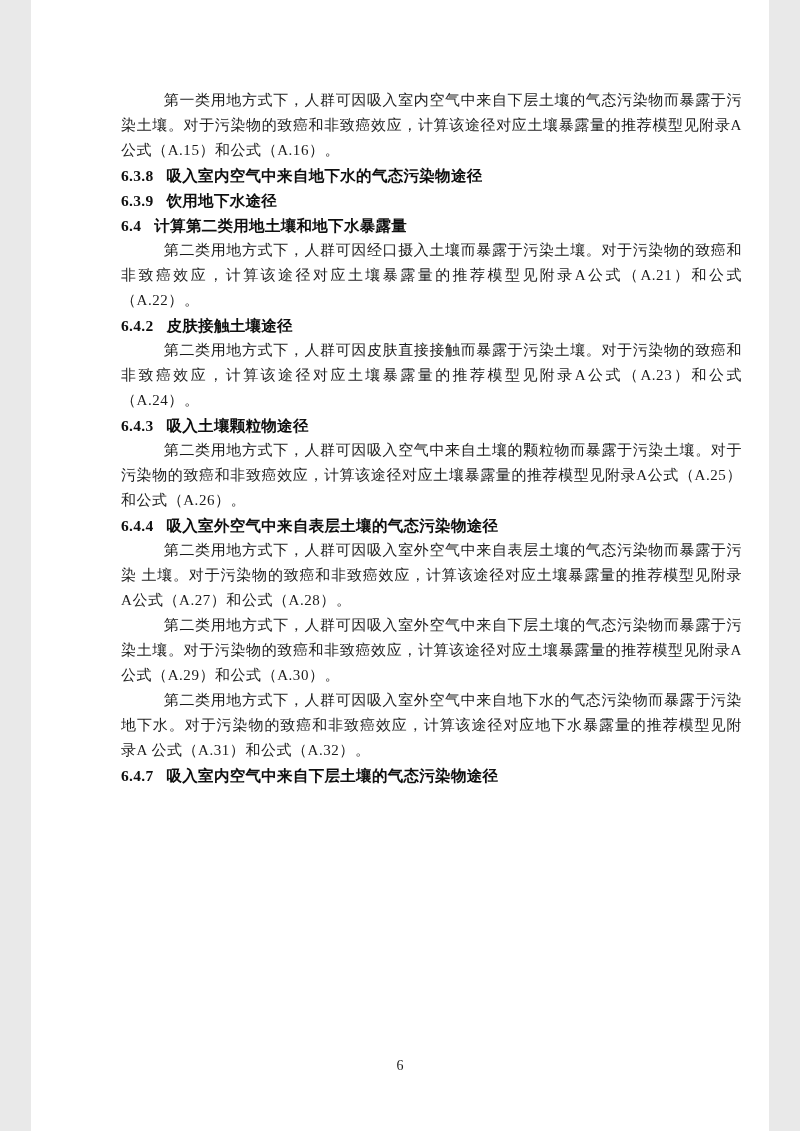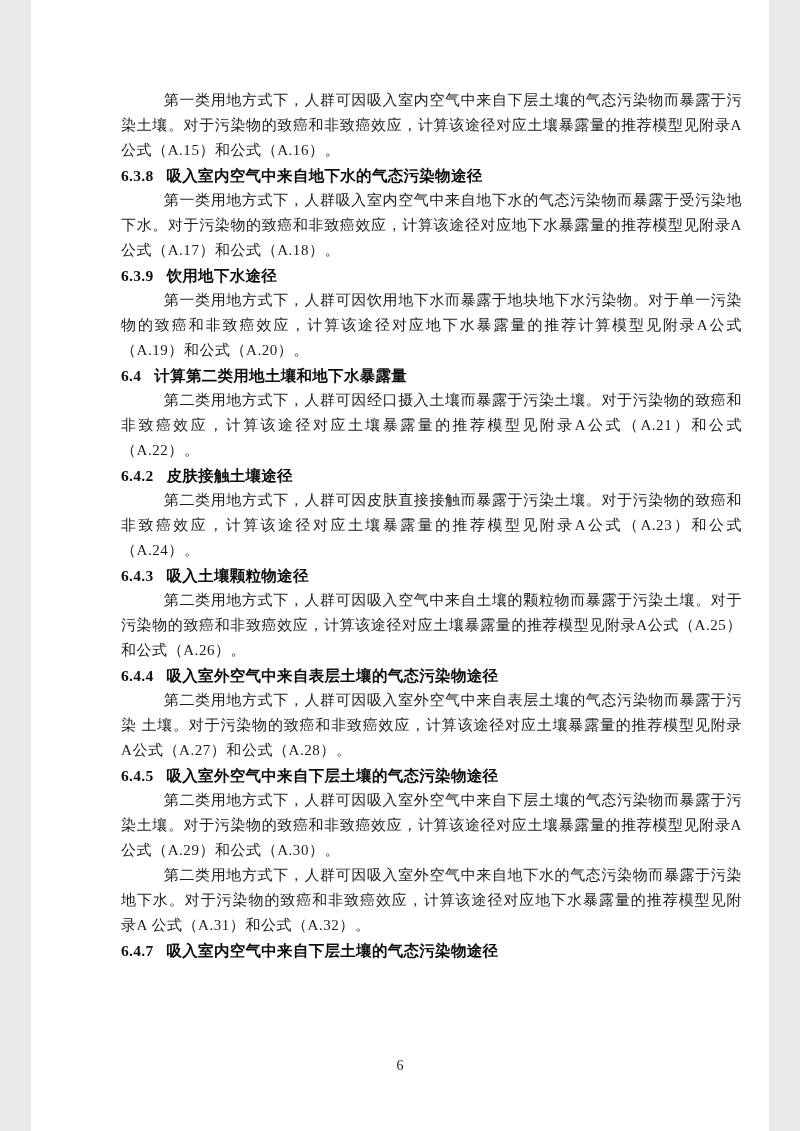--- a/index.html
+++ b/index.html
@@ -70,28 +70,26 @@
 <div class="page">
   <div class="content">
 
     <p class="para">第一类用地方式下，人群可因吸入室内空气中来自下层土壤的气态污染物而暴露于污染土壤。对于污染物的致癌和非致癌效应，计算该途径对应土壤暴露量的推荐模型见附录A公式（A.15）和公式（A.16）。</p>
 
     <h3 class="heading">
       <span class="hnum">6.3.8</span>
       <span class="htitle">吸入室内空气中来自地下水的气态污染物途径</span>
     </h3>
 
-    <p class="para">第一类用地方式下，人群吸入室内空气中来自地下水的气态污染物而暴露于受污染地下水。对于污染物的致癌和非致癌效应，计算该途径对应地下水暴露量的推荐模型见附录A公式（A.17）和公式（A.18）。</p>
 
     <h3 class="heading">
       <span class="hnum">6.3.9</span>
       <span class="htitle">饮用地下水途径</span>
     </h3>
 
-    <p class="para">第一类用地方式下，人群可因饮用地下水而暴露于地块地下水污染物。对于单一污染物的致癌和非致癌效应，计算该途径对应地下水暴露量的推荐计算模型见附录A公式（A.19）和公式（A.20）。</p>
 
     <h2 class="heading">
       <span class="hnum">6.4</span>
       <span class="htitle">计算第二类用地土壤和地下水暴露量</span>
     </h2>
 
 
     <p class="para">第二类用地方式下，人群可因经口摄入土壤而暴露于污染土壤。对于污染物的致癌和非致癌效应，计算该途径对应土壤暴露量的推荐模型见附录A公式（A.21）和公式（A.22）。</p>
 
     <h3 class="heading">
@@ -108,24 +106,20 @@
 
     <p class="para">第二类用地方式下，人群可因吸入空气中来自土壤的颗粒物而暴露于污染土壤。对于污染物的致癌和非致癌效应，计算该途径对应土壤暴露量的推荐模型见附录A公式（A.25）和公式（A.26）。</p>
 
     <h3 class="heading">
       <span class="hnum">6.4.4</span>
       <span class="htitle">吸入室外空气中来自表层土壤的气态污染物途径</span>
     </h3>
 
     <p class="para">第二类用地方式下，人群可因吸入室外空气中来自表层土壤的气态污染物而暴露于污染 土壤。对于污染物的致癌和非致癌效应，计算该途径对应土壤暴露量的推荐模型见附录A公式（A.27）和公式（A.28）。</p>
 
-    <h3 class="heading">
-      <span class="hnum">6.4.5</span>
-      <span class="htitle">吸入室外空气中来自下层土壤的气态污染物途径</span>
-    </h3>
 
     <p class="para">第二类用地方式下，人群可因吸入室外空气中来自下层土壤的气态污染物而暴露于污染土壤。对于污染物的致癌和非致癌效应，计算该途径对应土壤暴露量的推荐模型见附录A公式（A.29）和公式（A.30）。</p>
 
 
     <p class="para">第二类用地方式下，人群可因吸入室外空气中来自地下水的气态污染物而暴露于污染地下水。对于污染物的致癌和非致癌效应，计算该途径对应地下水暴露量的推荐模型见附录A 公式（A.31）和公式（A.32）。</p>
 
     <h3 class="heading">
       <span class="hnum">6.4.7</span>
       <span class="htitle">吸入室内空气中来自下层土壤的气态污染物途径</span>
     </h3>

